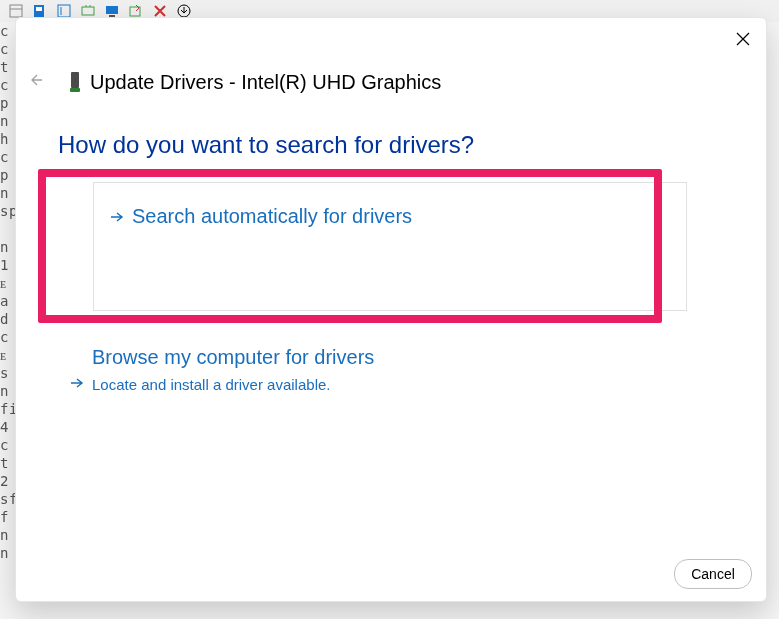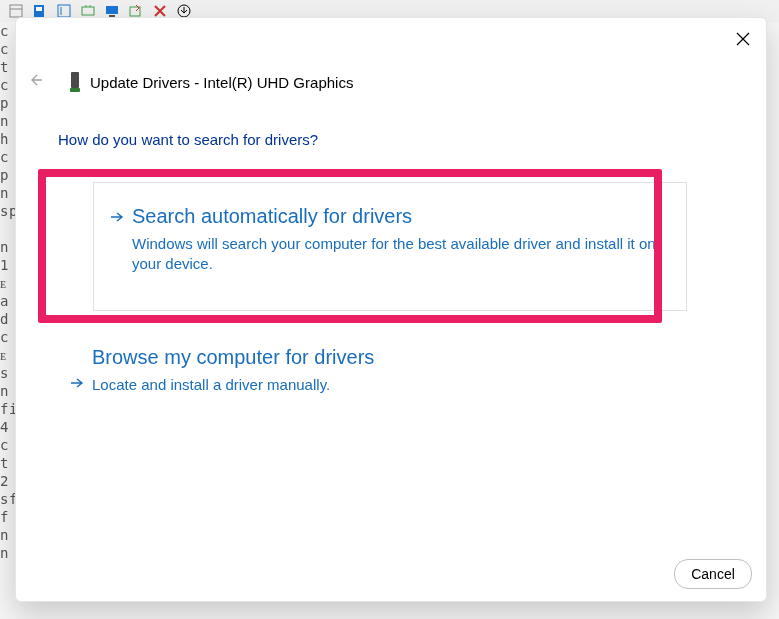--- a/index.html
+++ b/index.html
@@ -40,23 +40,23 @@
       box-shadow: 0 12px 30px rgba(0,0,0,0.18);
       z-index: 2;
     }
     .close-btn { position:absolute; top:12px; right:14px; cursor:pointer; padding:2px;}
 
     .header-wrap {
       position:absolute; top:50px; left:10px; display:flex; align-items:center; gap:18px;
     }
     .back-btn { color:#888; padding:4px; cursor:pointer;}
     .title-wrap { display:flex; align-items:center; gap:8px; }
-    .title-text { font-size:15px; color:#000; }
-
-    .heading { position:absolute; top:113px; left:42px; font-size:15px; font-weight:400; color:#003399; }
+    .title-text { font-size:20px; color:#000; }
+
+    .heading { position:absolute; top:113px; left:42px; font-size:24px; font-weight:400; color:#003399; }
 
     .highlight-box {
       position:absolute;
       top:151px; left:22px;
       width:624px; height:154px;
       border:8px solid #ea1e63;
       border-radius:2px;
       pointer-events:none;
       z-index:3;
     }
@@ -210,34 +210,33 @@
   <div class="heading">How do you want to search for drivers?</div>
 
   <div class="option-inner">
     <div class="opt-arrow-col">
       <svg width="16" height="16" viewBox="0 0 16 16">
           <path d="M3 8h10M9 4l5 4-5 4" fill="none" stroke="#196ebd" stroke-width="1.4"></path>
         </svg>
     </div>
     <div class="opt-body">
       <div class="opt-title">Search automatically for drivers</div>
-      <div class="opt-desc">Windows will search your computer for the best available driver and install it on your device.</div>
     </div>
   </div>
   <div class="highlight-box"></div>
 
   <div class="option2">
     <div class="opt-arrow-col">
       <svg width="16" height="16" viewBox="0 0 16 16">
           <path d="M3 8h10M9 4l5 4-5 4" fill="none" stroke="#196ebd" stroke-width="1.4"></path>
         </svg>
     </div>
     <div class="opt-body">
       <div class="opt-title">Browse my computer for drivers</div>
-      <div class="opt-desc">Locate and install a driver manually.</div>
+      <div class="opt-desc">Locate and install a driver available.</div>
     </div>
   </div>
 
   <div class="footer">
     <button class="btn-cancel">Cancel</button>
   </div>
 
 </div>
 
 </body></html>

